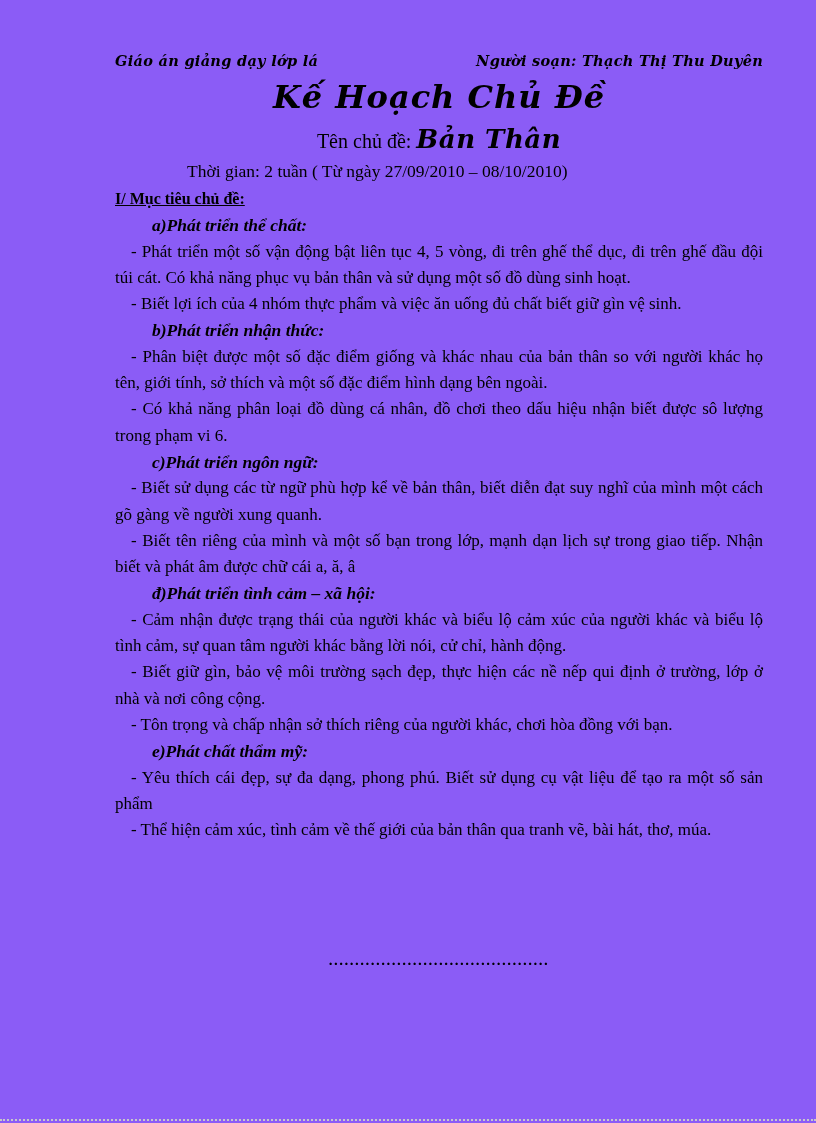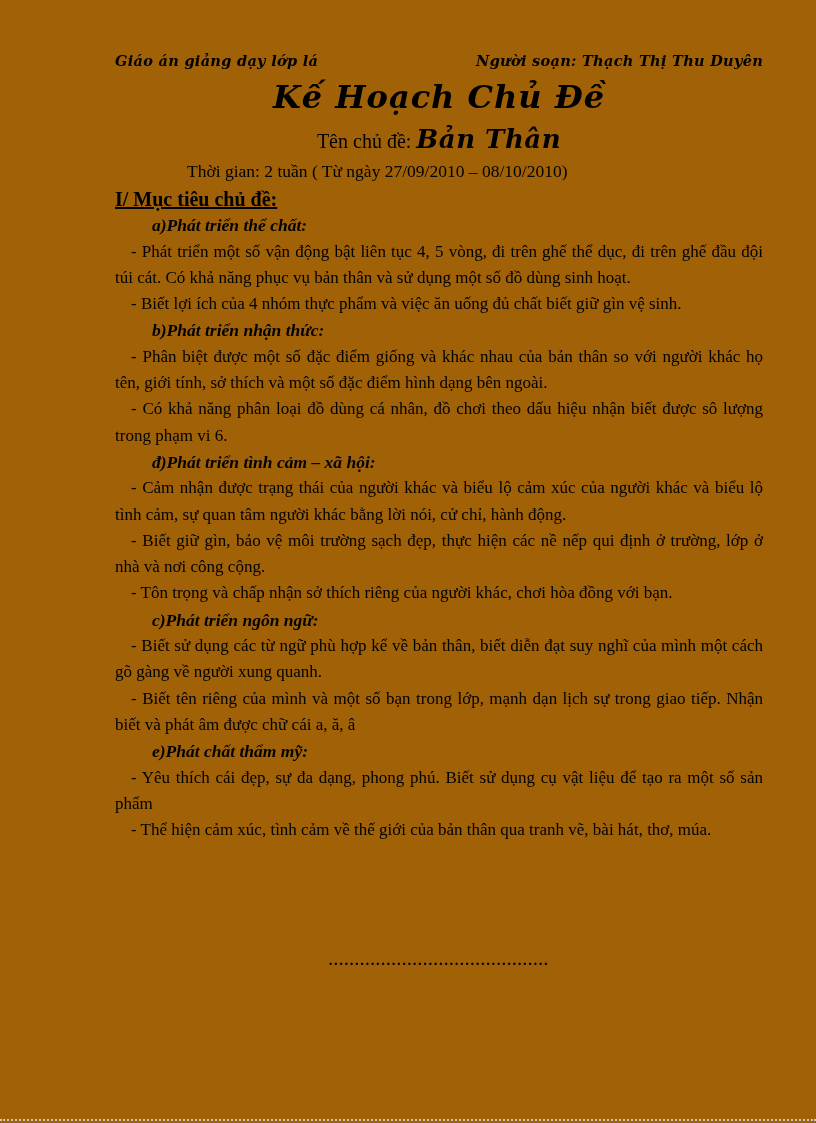--- a/index.html
+++ b/index.html
@@ -2,21 +2,21 @@
 <html><head>
 <meta charset="utf-8">
 <style>
   * { margin: 0; padding: 0; box-sizing: border-box; }
   html, body { background: #ffffff; }
   .page {
     position: relative;
     width: 816px;
     height: 1123px;
     margin: 0 auto;
-    background: #a16207;
+    background: #8b5cf6;
     color: #000000;
     font-family: "Liberation Serif", serif;
     overflow: hidden;
   }
   .script {
     font-family: "DejaVu Serif", serif;
     font-style: italic;
     font-weight: bold;
   }
   .header-row {
@@ -63,21 +63,21 @@
   }
   .content {
     position: absolute;
     top: 186px;
     left: 115px;
     width: 648px;
     font-size: 17px;
     line-height: 26.3px;
   }
   .main-heading {
-    font-size: 20px;
+    font-size: 16px;
     font-weight: bold;
     text-decoration: underline;
   }
   .sub-heading {
     font-weight: bold;
     font-style: italic;
     font-size: 17.5px;
     margin-left: 37px;
   }
   .para {
@@ -137,30 +137,30 @@
           <div class="para">- Biết lợi ích của 4 nhóm thực phẩm và việc ăn uống đủ chất biết giữ gìn vệ sinh.</div>
         </div>
 
   <div class="section">
     <div class="sub-heading">b)Phát triển nhận thức:</div>
   <div class="para">- Phân biệt được một số đặc điểm giống và khác nhau của bản thân so với người khác họ tên, giới tính, sở thích và một số đặc điểm hình dạng bên ngoài.</div>
           <div class="para">- Có khả năng phân loại đồ dùng cá nhân, đồ chơi theo dấu hiệu nhận biết được sô lượng trong phạm vi 6.</div>
         </div>
 
   <div class="section">
+    <div class="sub-heading">c)Phát triển ngôn ngữ:</div>
+  <div class="para">- Biết sử dụng các từ ngữ phù hợp kể về bản thân, biết diễn đạt suy nghĩ của mình một cách gõ gàng về người xung quanh.</div>
+          <div class="para">- Biết tên riêng của mình và một số bạn trong lớp, mạnh dạn lịch sự trong giao tiếp. Nhận biết và phát âm được chữ cái a, ă, â</div>
+        </div>
+
+  <div class="section">
     <div class="sub-heading">đ)Phát triển tình cảm – xã hội:</div>
   <div class="para">- Cảm nhận được trạng thái của người khác và biểu lộ cảm xúc của người khác và biểu lộ tình cảm, sự quan tâm người khác bằng lời nói, cử chỉ, hành động.</div>
           <div class="para">- Biết giữ gìn, bảo vệ môi trường sạch đẹp, thực hiện các nề nếp qui định ở trường, lớp ở nhà và nơi công cộng.</div>
           <div class="para">- Tôn trọng và chấp nhận sở thích riêng của người khác, chơi hòa đồng với bạn.</div>
-        </div>
-
-  <div class="section">
-    <div class="sub-heading">c)Phát triển ngôn ngữ:</div>
-  <div class="para">- Biết sử dụng các từ ngữ phù hợp kể về bản thân, biết diễn đạt suy nghĩ của mình một cách gõ gàng về người xung quanh.</div>
-          <div class="para">- Biết tên riêng của mình và một số bạn trong lớp, mạnh dạn lịch sự trong giao tiếp. Nhận biết và phát âm được chữ cái a, ă, â</div>
         </div>
 
   <div class="section">
     <div class="sub-heading">e)Phát chất thẩm mỹ:</div>
   <div class="para">- Yêu thích cái đẹp, sự đa dạng, phong phú. Biết sử dụng cụ vật liệu để tạo ra một số sản phẩm</div>
           <div class="para">- Thể hiện cảm xúc, tình cảm về thế giới của bản thân qua tranh vẽ, bài hát, thơ, múa.</div>
         </div>
 </div>
   </div>
 

